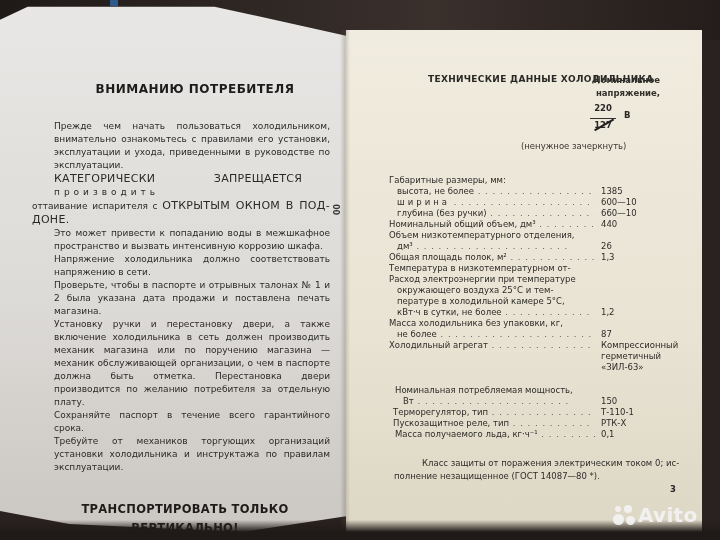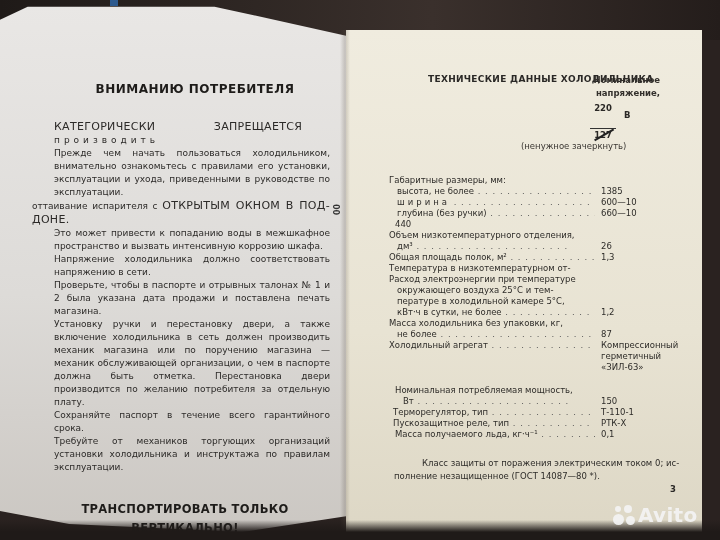--- a/index.html
+++ b/index.html
@@ -57,21 +57,21 @@
       letter-spacing: 0.3px; color: #2a2826; margin-top: 20px;
     }
     .nominal {
       position: absolute; left: 560px; top: 74px; width: 100px; text-align: right;
       font-size: 8.5px; font-weight: bold; line-height: 13px; color: #33302c;
     }
     .frac {
       position: absolute; left: 590px; top: 103px; font-size: 8.5px; font-weight: bold;
       text-align: center; width: 26px; color: #2a2826;
     }
-    .frac .num { border-bottom: 1px solid #333; padding-bottom: 15px; }
+    .frac .num { border-bottom: 1px solid #333; padding-bottom: 5px; }
     .frac .den { position: relative; padding-top: 1px; }
     .frac .den::after {
       content: ""; position: absolute; left: 3px; top: 5px; width: 22px; height: 1.5px;
       background: #222; transform: rotate(-30deg);
     }
     .frac-unit { position: absolute; left: 624px; top: 110px; font-size: 8.5px; font-weight: bold; }
     .strike-note {
       position: absolute; left: 521px; top: 141px; font-size: 8.5px; color: #3a3632;
     }
     .specs { position: absolute; left: 389px; top: 175px; width: 300px; font-size: 8.5px; color: #2e2c29; }
@@ -106,26 +106,26 @@
 
 <div class="page-left"></div>
 <div class="page-right"></div>
 <div class="spine"></div>
 <div class="spine-mark">00</div>
 
 <div class="left-content">
   <div class="h-title">ВНИМАНИЮ ПОТРЕБИТЕЛЯ</div>
 
   <div class="para para-block">
+    <span class="ind">Прежде чем начать пользоваться холодильником, внимательно ознакомьтесь с правилами его установки, эксплуатации и ухода, приведенными в руководстве по эксплуатации.</span>
     <span class="ind">
       <span class="caps">КАТЕГОРИЧЕСКИ</span>&nbsp;&nbsp;&nbsp;&nbsp;&nbsp;&nbsp;
       <span class="caps">ЗАПРЕЩАЕТСЯ</span>&nbsp;&nbsp;&nbsp;&nbsp;
       <span class="spaced">производить</span>
     </span>
-    <span class="ind">Прежде чем начать пользоваться холодильником, внимательно ознакомьтесь с правилами его установки, эксплуатации и ухода, приведенными в руководстве по эксплуатации.</span>
     <span>
       <span>оттаивание испарителя с</span>
       <span class="caps">ОТКРЫТЫМ ОКНОМ В ПОД-</span>
       <span class="caps">ДОНЕ.</span>
     </span>
     <span class="ind">Это может привести к попаданию воды в межшкафное пространство и вызвать интенсивную коррозию шкафа.</span>
     <span class="ind">Напряжение холодильника должно соответствовать напряжению в сети.</span>
     <span class="ind">Проверьте, чтобы в паспорте и отрывных талонах № 1 и 2 была указана дата продажи и поставлена печать магазина.</span>
     <span class="ind">Установку ручки и перестановку двери, а также включение холодильника в сеть должен производить механик магазина или по поручению магазина — механик обслуживающей организации, о чем в паспорте должна быть отметка. Перестановка двери производится по желанию потребителя за отдельную плату.</span>
     <span class="ind">Сохраняйте паспорт в течение всего гарантийного срока.</span>
@@ -161,20 +161,21 @@
   </div>
   <div class="row sub">
     <div class="lbl dots spaced" style="letter-spacing:3px">ширина</div>
     <div class="val">600—10</div>
   </div>
   <div class="row sub">
     <div class="lbl dots">глубина (без ручки)</div>
     <div class="val">660—10</div>
   </div>
   <div class="row">
+    <div class="lbl dots">Номинальный общий объем, дм³</div>
     <div class="val">440</div>
   </div>
   <div class="row">
     <div class="lbl">Объем низкотемпературного отделения,</div>
   </div>
   <div class="row sub">
     <div class="lbl dots">дм³</div>
     <div class="val">26</div>
   </div>
   <div class="row">

